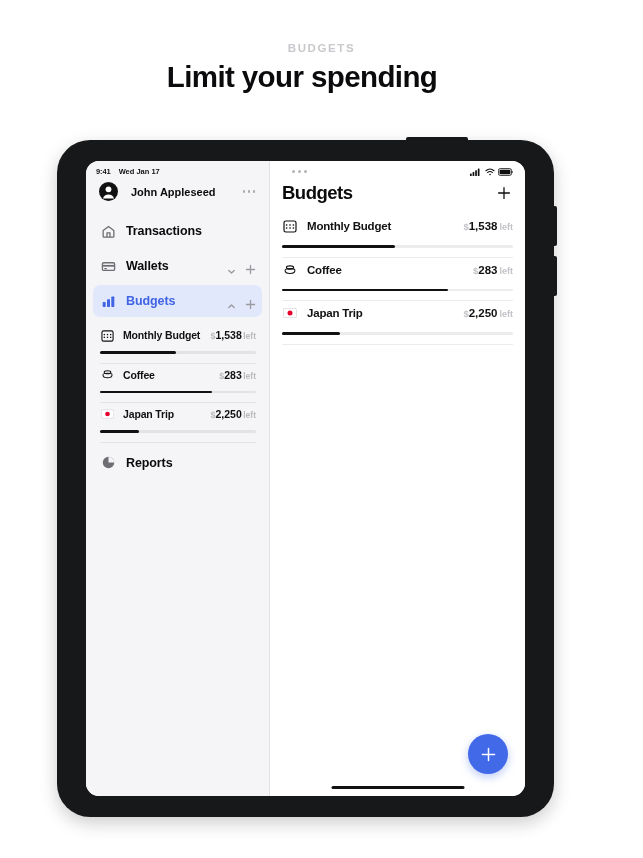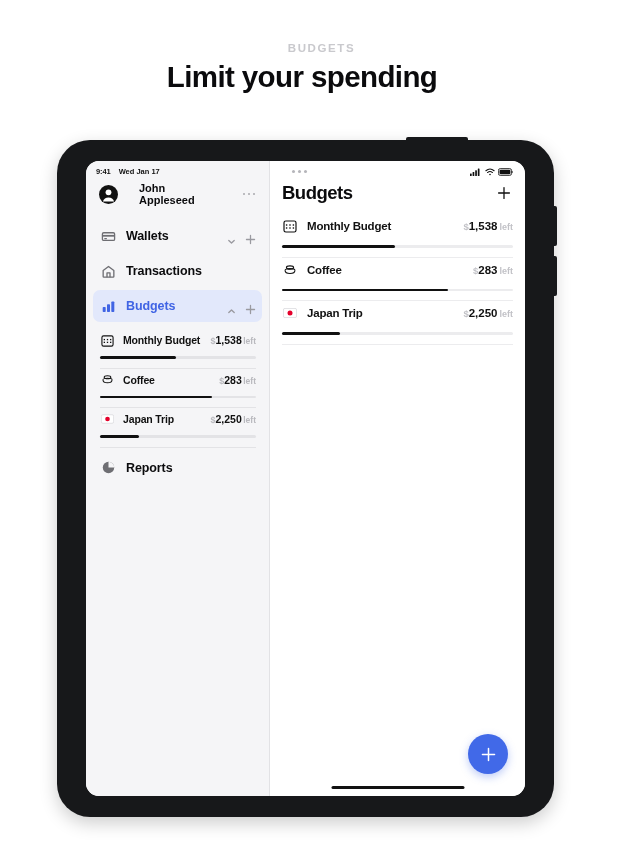--- a/index.html
+++ b/index.html
@@ -58,21 +58,21 @@
   }
   .statusbar {
     height: 17px; display: flex; align-items: center;
     padding: 3px 0 0 10px; gap: 8px;
     font-size: 7.5px; font-weight: 700; color: #111;
   }
   .sb-time { letter-spacing: -0.1px; }
   .sb-date { font-weight: 600; }
 
   .profile {
-    display: flex; align-items: center; gap: 21px;
+    display: flex; align-items: center; gap: 13px;
     padding: 4px 12px 10px 13px;
   }
   .avatar { width: 19px; height: 19px; position: relative; flex: 0 0 auto; }
   .avatar svg { display: block; }
   .profile-name { font-size: 11px; font-weight: 700; color: #0b0b0d; flex: 1; }
   .dots-more { display: flex; gap: 2.5px; padding-right: 2px; }
   .dots-more i { width: 2.5px; height: 2.5px; border-radius: 50%; background: #a9a9ae; display:block; }
 
   .navlist { padding: 4px 7px 0 7px; }
   .navrow {
@@ -172,49 +172,49 @@
               <i></i>
               <i></i>
               <i></i>
             </span>
         </div>
 
         <div class="navlist">
 
           <div class="navrow">
             <span class="nav-icon">
+              <svg width="15" height="15" viewBox="0 0 16 16" fill="none" stroke="#6e6e73" stroke-width="1.4" stroke-linejoin="round">
+                <path d="M2.3 7L8 2.6 13.7 7v6.2a.8.8 0 0 1-.8.8H3.1a.8.8 0 0 1-.8-.8z"></path>
+                <path d="M6.4 14V9.4h3.2V14"></path>
+              </svg>
+            </span>
+            <span class="nav-label">Transactions</span>
+          </div>
+
+          <div class="navrow">
+            <span class="nav-icon">
               <svg width="15" height="15" viewBox="0 0 16 16">
                 <rect x="1.5" y="4" width="13" height="8.2" rx="1.4" fill="none" stroke="#6e6e73" stroke-width="1.4"></rect>
                 <rect x="1.5" y="6.3" width="13" height="1.9" fill="#6e6e73"></rect>
                 <rect x="3.4" y="9.6" width="3" height="1.2" rx="0.6" fill="#6e6e73"></rect>
               </svg>
             </span>
             <span class="nav-label">Wallets</span>
             <span class="nav-ctrl">
               <span class="chev">
                 <svg width="9" height="9" viewBox="0 0 10 10" fill="none" stroke="#9a9aa0" stroke-width="1.5" stroke-linecap="round" stroke-linejoin="round">
                     <path d="M2 3.8L5 6.7l3-2.9"></path>
                   </svg>
               </span>
               <span class="plus-sm">
                 <svg width="11" height="11" viewBox="0 0 12 12" stroke="#9a9aa0" stroke-width="1.4" stroke-linecap="round">
                     <path d="M6 1.6v8.8M1.6 6h8.8"></path>
                   </svg>
               </span>
             </span>
-          </div>
-
-          <div class="navrow">
-            <span class="nav-icon">
-              <svg width="15" height="15" viewBox="0 0 16 16" fill="none" stroke="#6e6e73" stroke-width="1.4" stroke-linejoin="round">
-                <path d="M2.3 7L8 2.6 13.7 7v6.2a.8.8 0 0 1-.8.8H3.1a.8.8 0 0 1-.8-.8z"></path>
-                <path d="M6.4 14V9.4h3.2V14"></path>
-              </svg>
-            </span>
-            <span class="nav-label">Transactions</span>
           </div>
 
           <div class="navrow active">
             <span class="nav-icon">
               <svg width="15" height="15" viewBox="0 0 16 16">
                 <rect x="1.8" y="8.4" width="3.2" height="5.4" rx="0.8" fill="#4064e4"></rect>
                 <rect x="6.4" y="5.6" width="3.2" height="8.2" rx="0.8" fill="#4064e4"></rect>
                 <rect x="11" y="2.6" width="3.2" height="11.2" rx="0.8" fill="#4064e4"></rect>
               </svg>
             </span>

